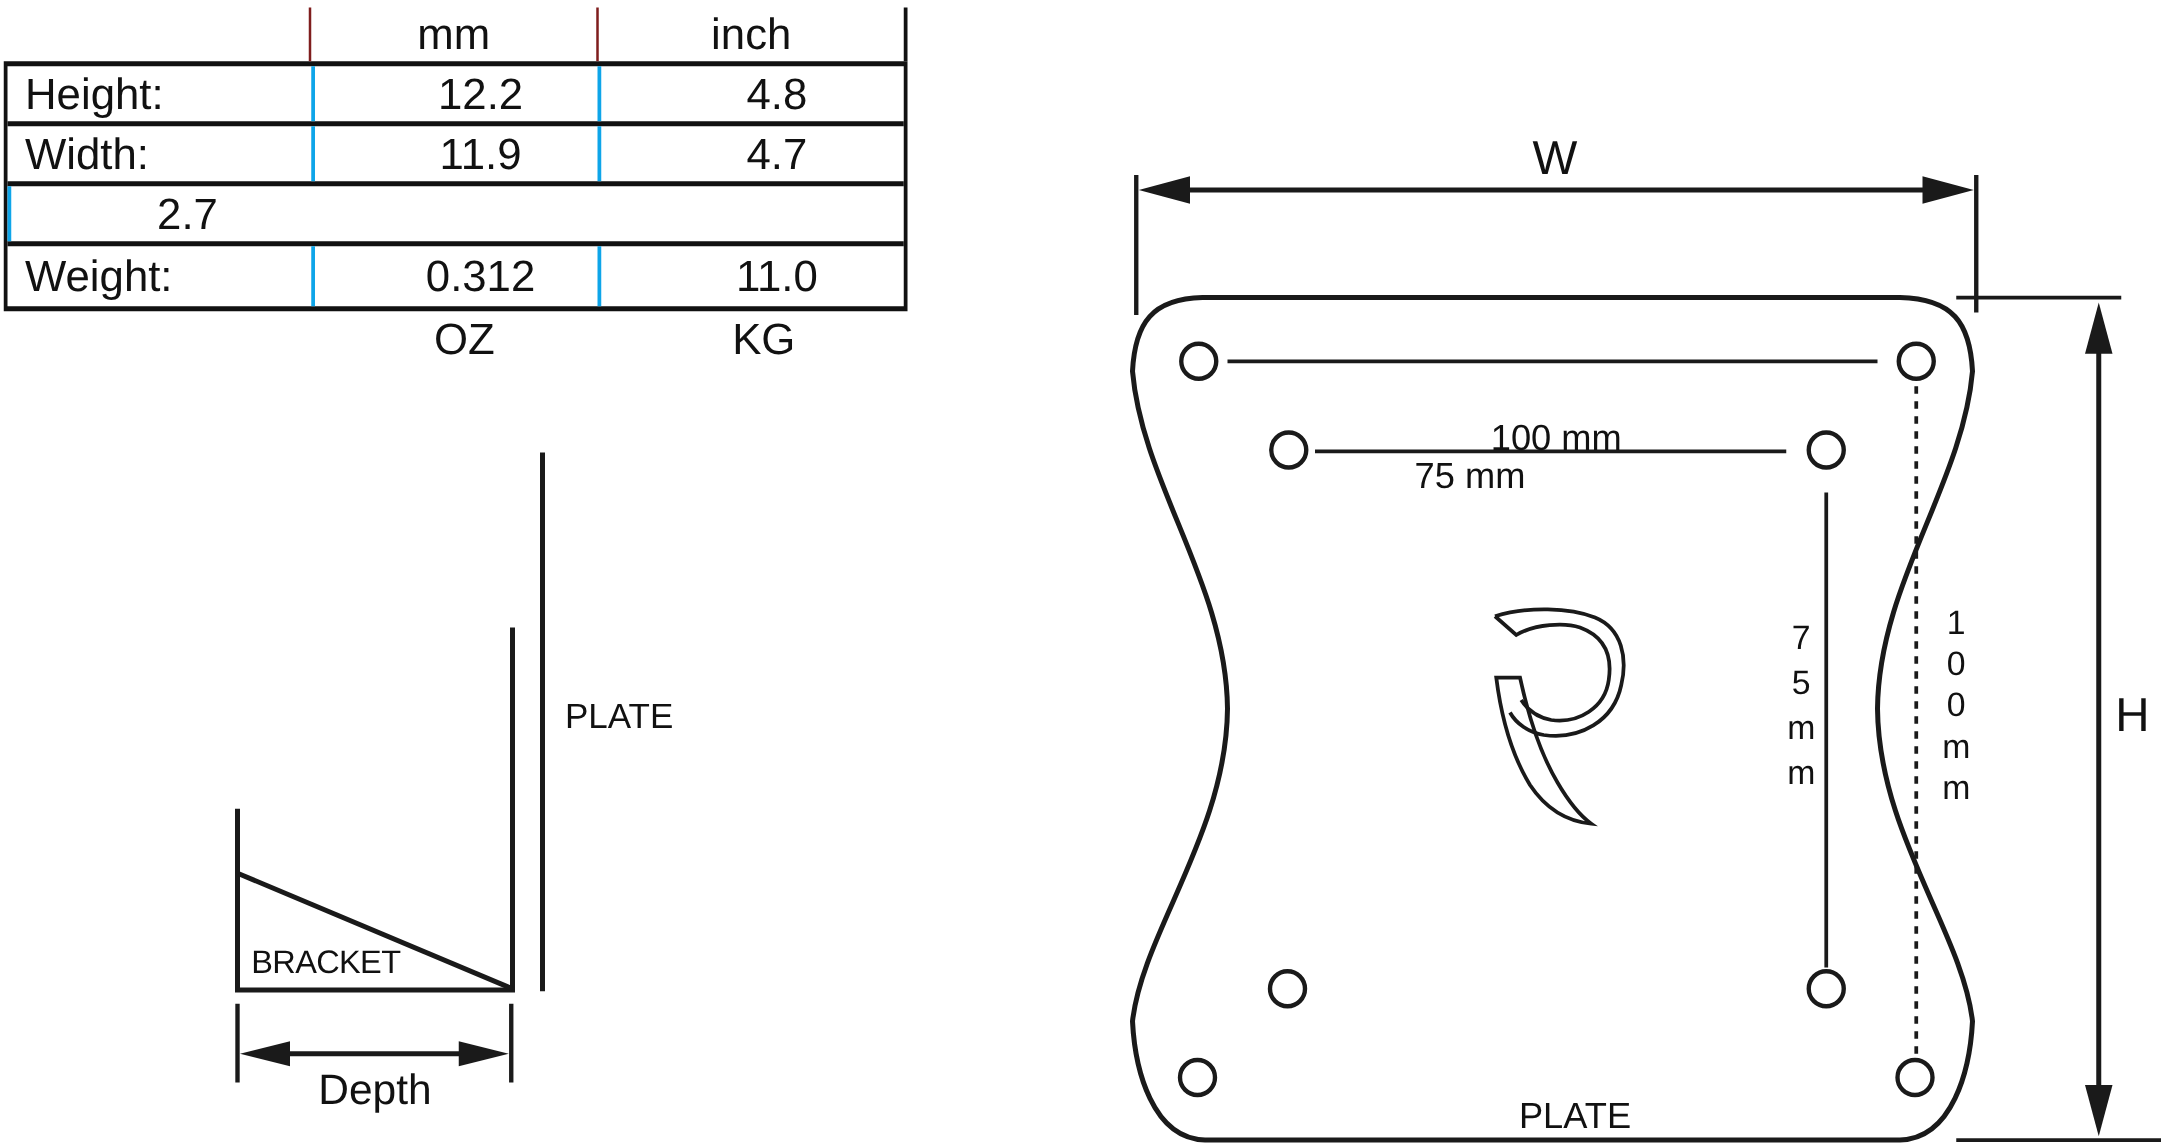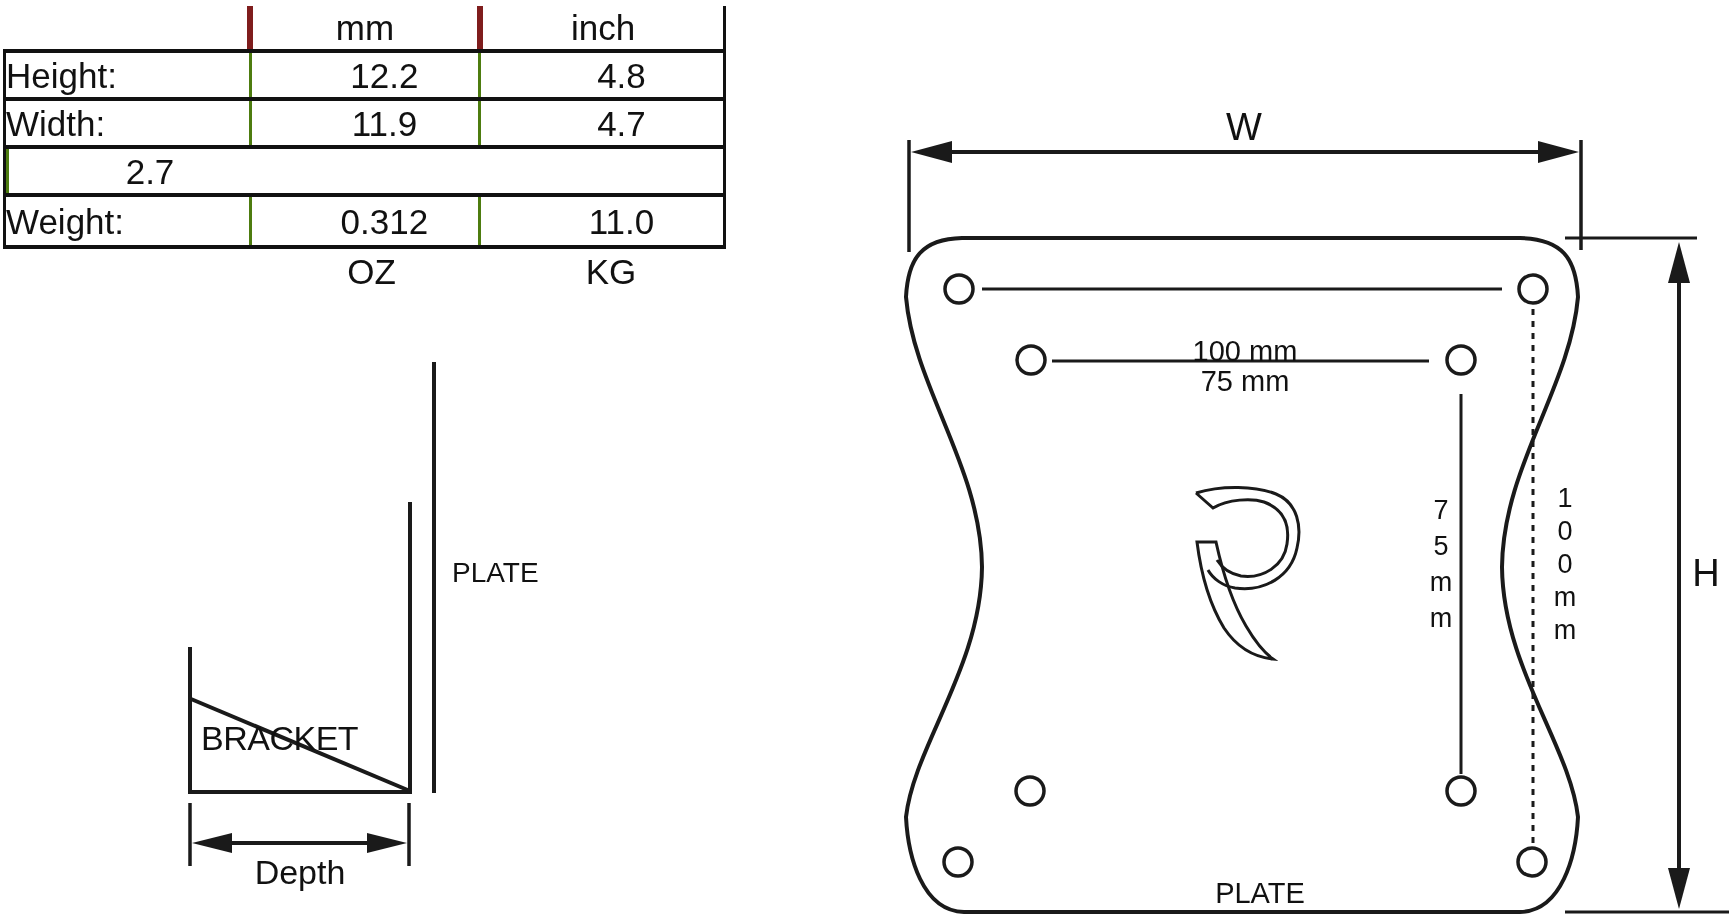--- a/index.html
+++ b/index.html
@@ -11,45 +11,45 @@
     color:#111;
     overflow:hidden;
   }
   svg.draw{position:absolute;left:0;top:0;}
 
   
   .spec-table{position:absolute;left:3px;top:6px;width:723px;font-size:35px;line-height:1;}
   .spec-table *{box-sizing:border-box;}
   .t-row{display:flex;}
   .td{display:flex;align-items:center;justify-content:center;}
-  .c1{width:244px;justify-content:flex-start;padding-left:0;}
+  .c1{width:244px;justify-content:flex-start;padding-left:14px;}
   .c2{width:230px;}
   .c3{width:249px;text-align:right;}
   .t-head{height:43px;}
-  .t-head .c2,.t-head .c3{border-left:6px solid #7f1d1d;}
+  .t-head .c2,.t-head .c3{border-left:2px solid #7f1d1d;}
   .t-head .c3{border-right:3px solid #111;}
   .t-body{border:3px solid #111;border-top-width:4px;border-bottom-width:4px;}
   .t-body .t-row{height:48px;border-bottom:4px solid #111;}
   .t-body .t-row:last-child{border-bottom:none;}
-  .t-body .c2,.t-body .c3{border-left:3px solid #4d7c0f;padding-left:39px;}
+  .t-body .c2,.t-body .c3{border-left:3px solid #0ea5e9;padding-left:39px;}
   .t-body .c2{width:230px;}
   .t-body .c1{width:244px;}
   .t-body .c3{width:246px;border-right:none;}
   .t-foot{height:44px;}
 
   
   .lbl{position:absolute;white-space:nowrap;line-height:1.05;}
   .ctr{transform:translateX(-50%);}
   .lbl-plate-side{left:452px;top:558px;font-size:28px;}
-  .lbl-bracket{left:201px;top:721px;font-size:34px;letter-spacing:-0.5px;}
+  .lbl-bracket{left:201px;top:756px;font-size:26px;letter-spacing:-0.5px;}
   .lbl-depth{left:300px;top:855px;font-size:34px;}
   .lbl-w{left:1244px;top:108px;font-size:38px;}
   .lbl-h{left:1706px;top:554px;font-size:38px;}
   .lbl-100top{left:1245px;top:294px;font-size:29px;margin-top:42px;}
-  .lbl-75top{left:1245px;top:366px;font-size:29px;}
+  .lbl-75top{left:1176px;top:366px;font-size:29px;}
   .lbl-75side{left:1441px;top:492px;font-size:27px;line-height:36px;white-space:pre-line;text-align:center;}
   .lbl-100side{left:1565px;top:482px;font-size:27px;line-height:33px;white-space:pre-line;text-align:center;}
   .lbl-plate-bottom{left:1260px;top:878px;font-size:29px;}
 </style>
 </head>
 <body>
 
 <div class="stage">
 
   <div class="spec-table">

